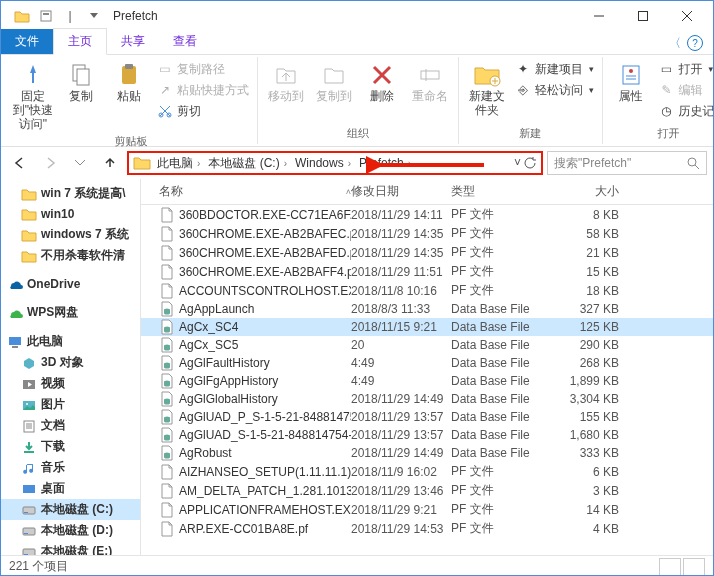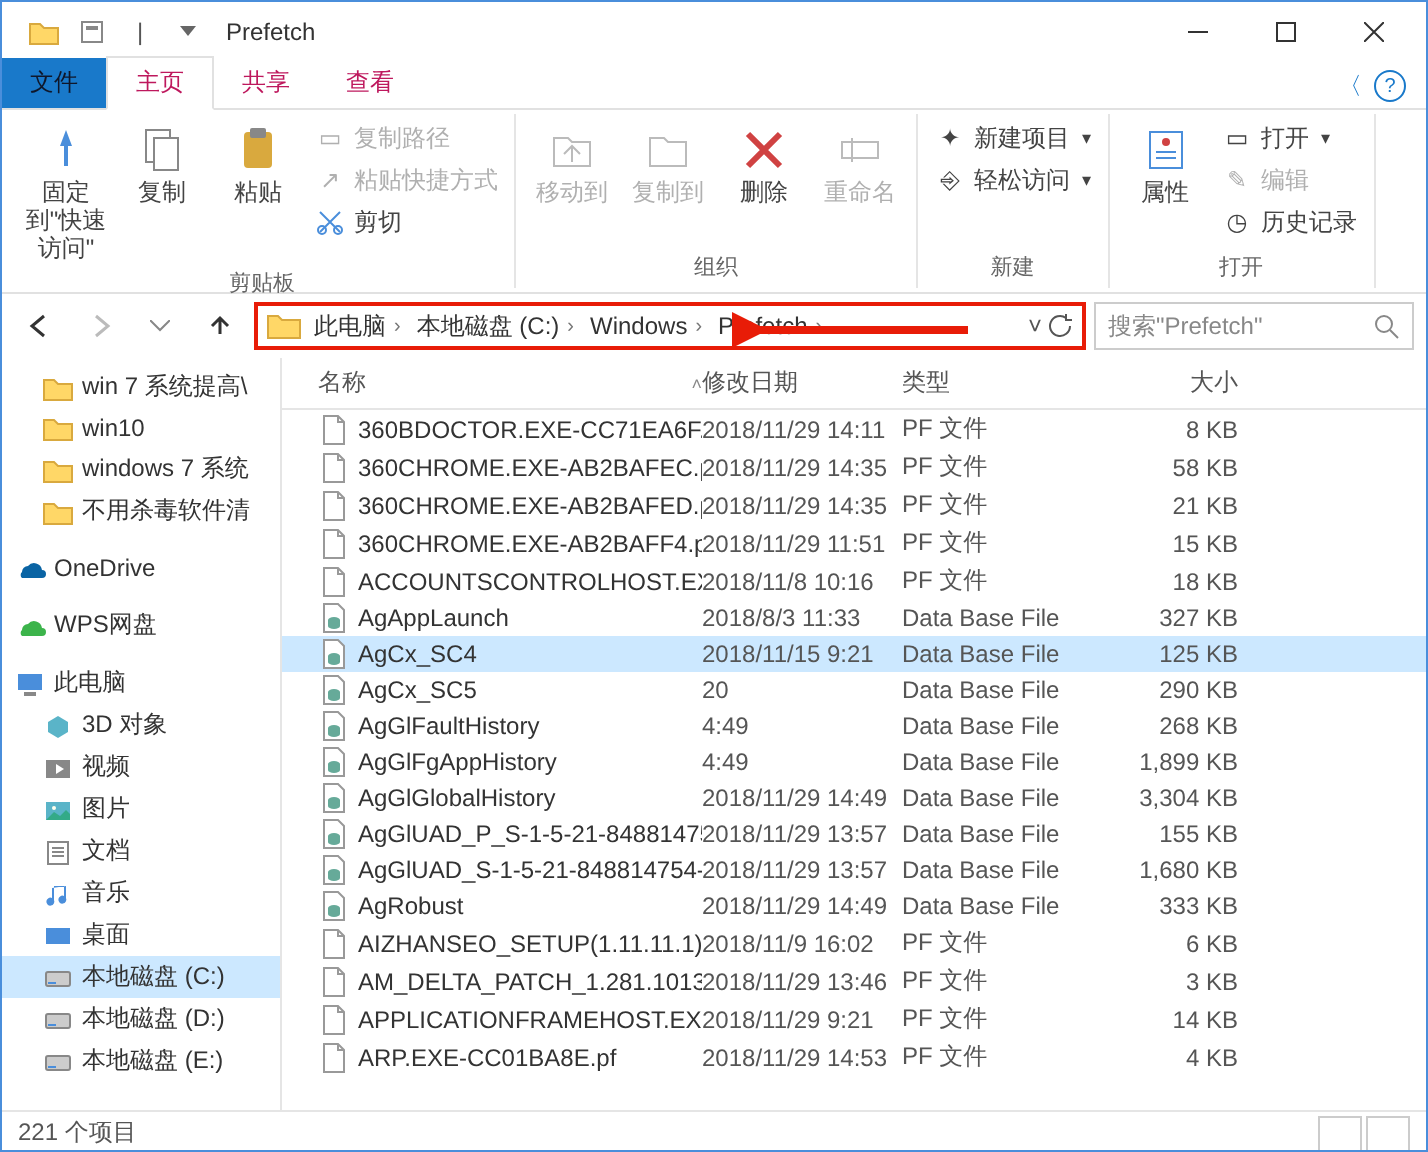--- a/index.html
+++ b/index.html
@@ -8,22 +8,22 @@
 
 .titlebar { height: 30px; display: flex; align-items: center; padding: 0 4px; background: #fff; }
 .titlebar .qat { display: flex; gap: 2px; align-items: center; margin-left: 6px; }
 .titlebar .qat-item { width: 22px; height: 22px; display: flex; align-items: center; justify-content: center; color: #555; }
 .titlebar .title { margin-left: 8px; color: #333; }
 .titlebar .wincontrols { margin-left: auto; display: flex; }
 .titlebar .wincontrols div { width: 44px; height: 28px; display: flex; align-items: center; justify-content: center; color: #333; }
 
 
 .tabrow { display: flex; align-items: flex-end; height: 24px; background: #fff; border-bottom: 1px solid #e1e1e1; }
-.tab { padding: 4px 14px; color: #be185d; cursor: default; }
-.tab.blue { background: #1979ca; color: #0f172a; }
+.tab { padding: 4px 14px; color: #6d28d9; cursor: default; }
+.tab.blue { background: #1979ca; color: #ffffff; }
 .tab.active { border: 1px solid #e1e1e1; border-bottom: 1px solid #fff; background: #fff; margin-bottom: -1px; }
 .help { margin-left: auto; padding: 2px 10px; display: flex; gap: 6px; color: #1979ca; }
 
 
 .ribbon { height: 92px; background: #fff; border-bottom: 1px solid #e1e1e1; display: flex; padding: 2px 4px; }
 .group { display: flex; flex-direction: column; align-items: center; border-right: 1px solid #e5e5e5; padding: 2px 4px; }
 .group .items { display: flex; flex: 1; align-items: flex-start; }
 .group .label { font-size: 11px; color: #666; padding: 1px 0; }
 .big-btn { display: flex; flex-direction: column; align-items: center; width: 48px; padding: 2px; color: #444; text-align: center; line-height: 1.15; }
 .big-btn .ico { width: 30px; height: 28px; margin-bottom: 1px; display: flex; align-items: center; justify-content: center; }
@@ -41,21 +41,21 @@
 .crumb { display: flex; align-items: center; color: #333; padding: 0 2px; }
 .crumb .chev { margin: 0 4px; color: #777; font-size: 10px; }
 .addr-right { margin-left: auto; display: flex; gap: 2px; color: #555; }
 .arrow-annot { position: absolute; right: 55px; top: 2px; }
 .searchbox { width: 160px; height: 24px; border: 1px solid #ccc; display: flex; align-items: center; padding: 0 6px; color: #888; }
 .searchbox .stext { flex: 1; }
 
 
 .bodyarea { display: flex; height: calc(576px - 30px - 24px - 92px - 32px - 22px); }
 .tree { width: 140px; border-right: 1px solid #e5e5e5; overflow: hidden; padding: 4px 0; }
-.tree-item { display: flex; align-items: center; gap: 4px; padding: 2px 6px; color: #333; white-space: nowrap; }
+.tree-item { display: flex; align-items: center; gap: 4px; padding: 2px 6px; color: #333; white-space: nowrap; font-weight: bold; }
 .tree-item .ti { width: 16px; height: 16px; display: inline-flex; align-items: center; justify-content: center; }
 .tree-item.indent1 { padding-left: 20px; }
 .tree-item.sel { background: #cce8ff; }
 .tree-sep { height: 8px; }
 
 .list { flex: 1; display: flex; flex-direction: column; overflow: hidden; position: relative; }
 .cols { display: flex; border-bottom: 1px solid #e5e5e5; color: #555; padding: 4px 0; }
 .col-name { width: 210px; padding-left: 18px; display: flex; align-items: center; gap: 4px; }
 .col-date { width: 100px; }
 .col-type { width: 100px; }
@@ -225,20 +225,30 @@
             </svg>
           </div>
           <span>重命名</span>
         </div>
     </div>
     <div class="label">组织</div>
   </div>
 
   <div class="group">
     <div class="items">
+      <div class="big-btn">
+          <div class="ico">
+            <svg width="28" height="24">
+              <path d="M2 5h8l2 2h14v14H2z" fill="#ffd767" stroke="#d9a93e"></path>
+              <circle cx="22" cy="18" r="5" fill="#fff" stroke="#d9a93e"></circle>
+              <path d="M22 15v6M19 18h6" stroke="#d9a93e"></path>
+            </svg>
+          </div>
+          <span>新建文件夹</span>
+        </div>
       <div class="stacked">
         <div class="small-btn">
             <span class="si">✦</span>
             <span>新建项目</span>
             <span style="font-size:9px;margin-left:2px">▾</span>
           </div>
         <div class="small-btn">
             <span class="si">⎆</span>
             <span>轻松访问</span>
             <span style="font-size:9px;margin-left:2px">▾</span>
@@ -443,20 +453,29 @@
           <svg width="16" height="14">
             <rect x="3" y="2" width="10" height="11" fill="#fff" stroke="#888"></rect>
             <path d="M5 5h6M5 7h6M5 9h6" stroke="#888"></path>
           </svg>
         </span>
         <span>文档</span>
       </div>
       <div class="tree-item indent1">
         <span class="ti">
           <svg width="16" height="14">
+            <path d="M8 2v7M5 6l3 3 3-3" stroke="#3a8" fill="none" stroke-width="2"></path>
+            <path d="M3 12h10" stroke="#3a8" stroke-width="2"></path>
+          </svg>
+        </span>
+        <span>下载</span>
+      </div>
+      <div class="tree-item indent1">
+        <span class="ti">
+          <svg width="16" height="14">
             <path d="M6 3v7a2 2 0 11-1-1V4l7-1v6a2 2 0 11-1-1V3z" fill="#4a8edb"></path>
           </svg>
         </span>
         <span>音乐</span>
       </div>
       <div class="tree-item indent1">
         <span class="ti">
           <svg width="16" height="14">
             <rect x="2" y="3" width="12" height="8" fill="#4a8edb"></rect>
           </svg>

